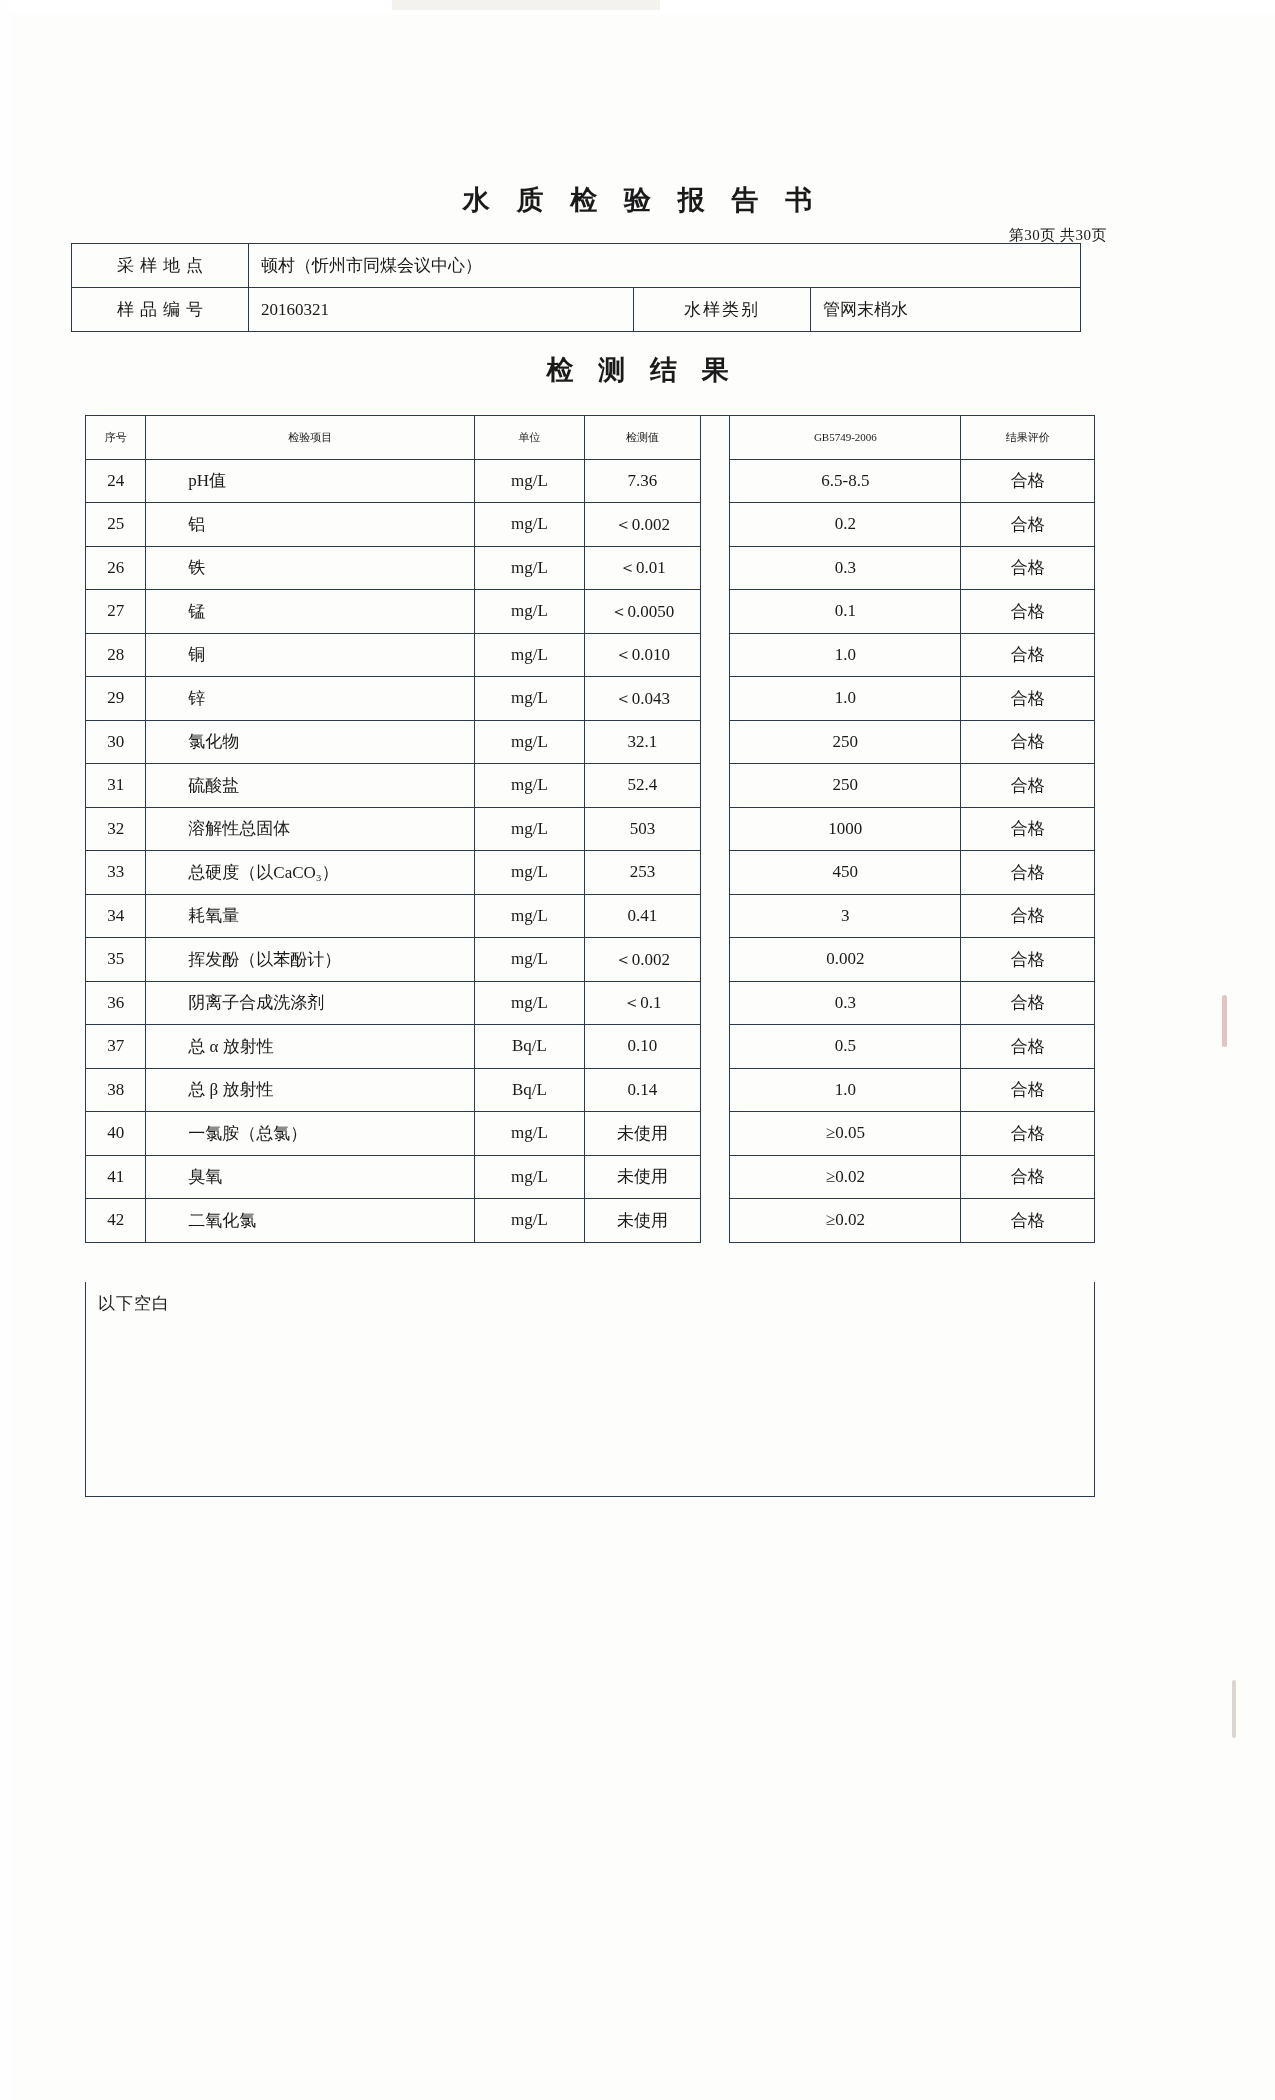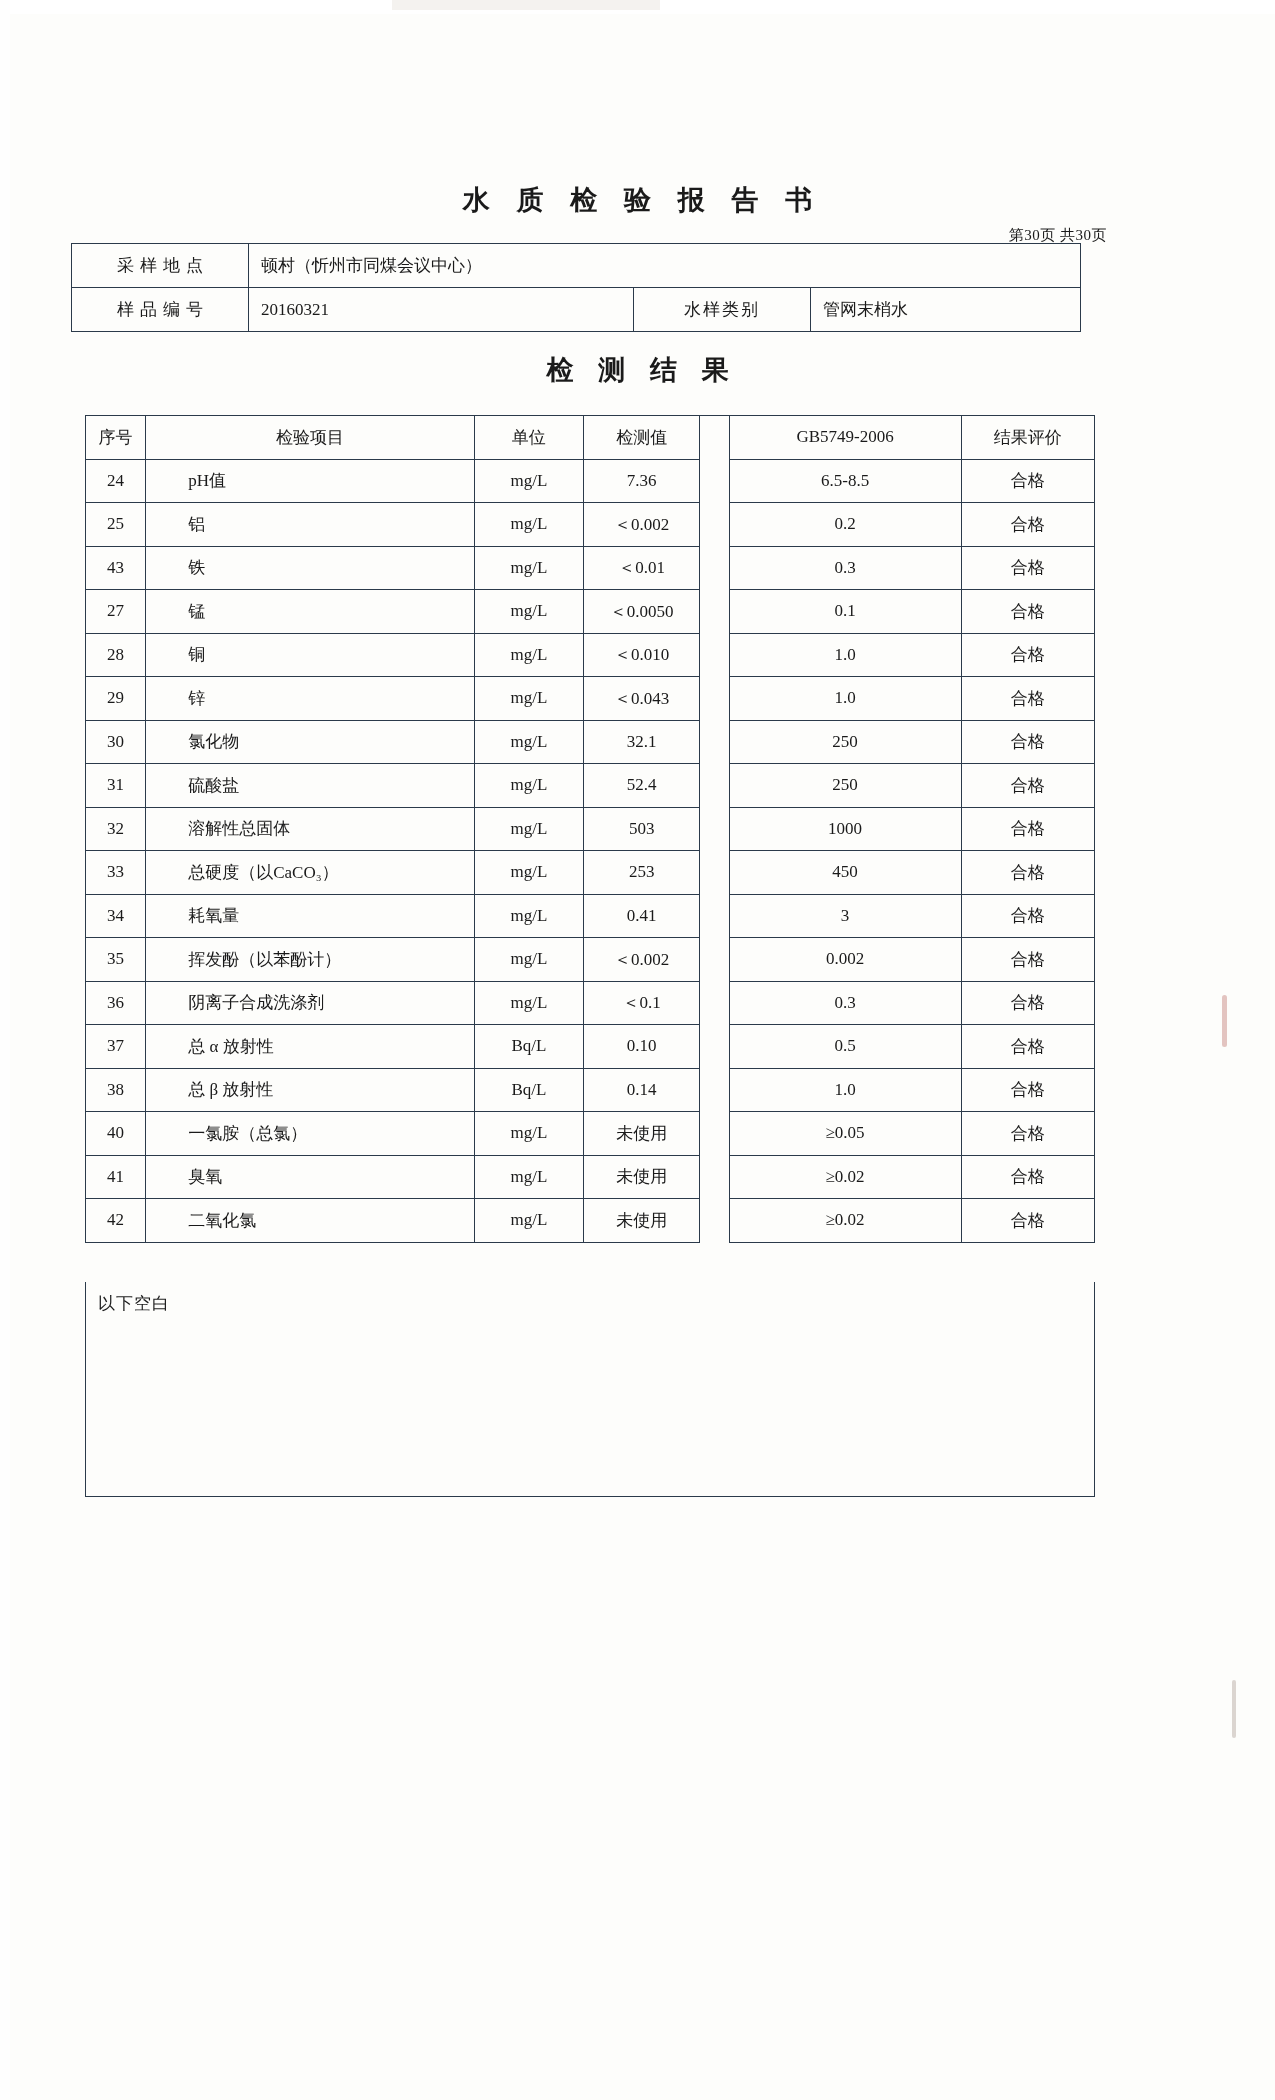--- a/index.html
+++ b/index.html
@@ -130,21 +130,21 @@
   }
   .c-no      { width: 62px;  text-align: center; }
   .c-item    { width: 300px; text-align: left; padding-left: 42px !important; }
   .c-item-h  { width: 300px; text-align: center; }
   .c-unit    { width: 113px; text-align: center; }
   .c-value   { width: 120px; text-align: center; }
   .c-gap     { width: 30px;  border-top: none !important; border-bottom: none !important; background: #fdfdfb; }
   .c-std     { width: 242px; text-align: center; }
   .c-eval    { width: 140px; text-align: center; }
 
-  thead th { font-size: 17px; }
+  thead th { font-size: 11px; }
 
   .gap-col-head { border-top: 1px solid #2b3a4a !important; }
 
   
   .blank-area {
     position: absolute;
     left: 85px;
     top: 1282px;
     width: 1010px;
     height: 215px;
@@ -218,21 +218,21 @@
           <tr>
             <td class="c-no">25</td>
             <td class="c-item">铝</td>
             <td class="c-unit">mg/L</td>
             <td class="c-value">＜0.002</td>
             <td class="c-gap"></td>
             <td class="c-std">0.2</td>
             <td class="c-eval">合格</td>
           </tr>
           <tr>
-            <td class="c-no">43</td>
+            <td class="c-no">26</td>
             <td class="c-item">铁</td>
             <td class="c-unit">mg/L</td>
             <td class="c-value">＜0.01</td>
             <td class="c-gap"></td>
             <td class="c-std">0.3</td>
             <td class="c-eval">合格</td>
           </tr>
           <tr>
             <td class="c-no">27</td>
             <td class="c-item">锰</td>

